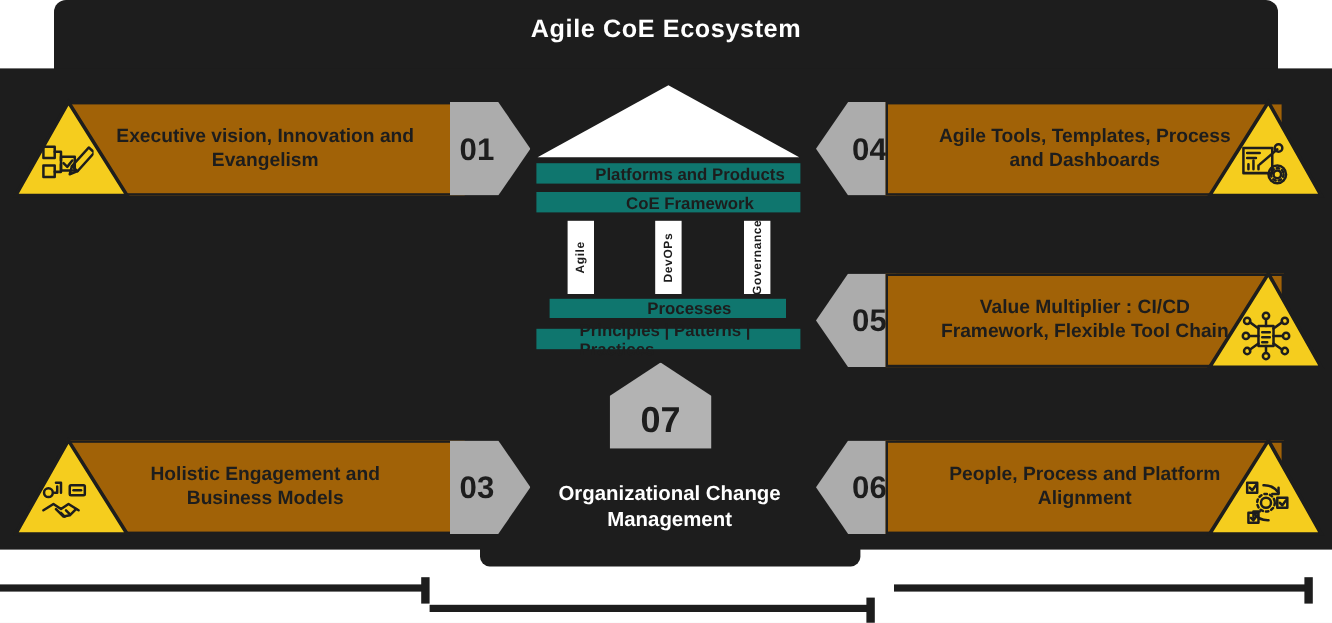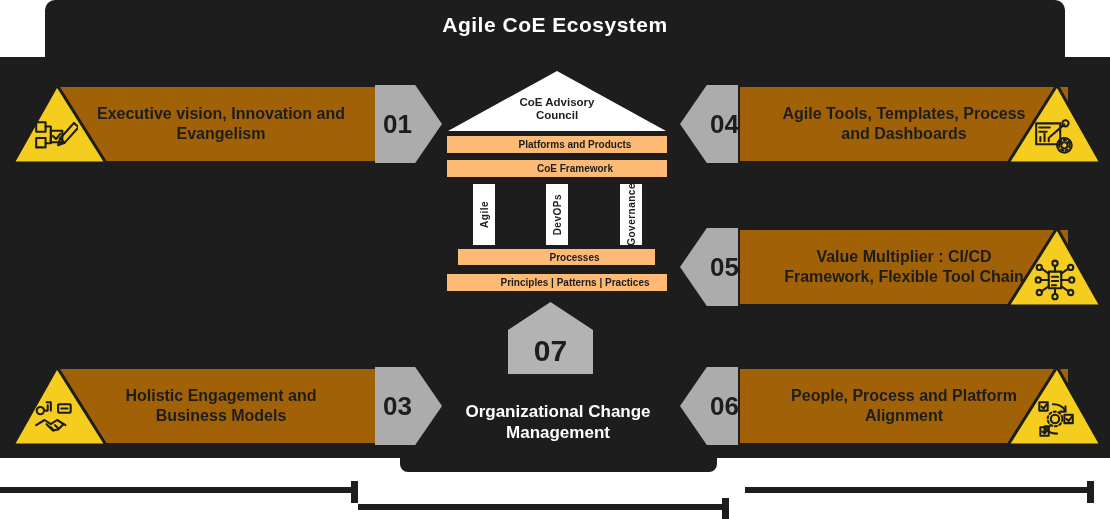--- a/index.html
+++ b/index.html
@@ -15,23 +15,23 @@
             background:#1d1d1d; border-radius:0 0 8px 8px; }
 
   .title { position:absolute; left:0; right:0; top:13px; text-align:center;
            color:#fff; font-size:21px; font-weight:600; letter-spacing:.5px; }
 
   
   .pediment { position:absolute; left:447px; top:70px; width:220px; height:62px; }
   .pediment-label { position:absolute; left:447px; top:96px; width:220px; text-align:center;
                     font-size:11.5px; font-weight:bold; color:#1d1d1d; line-height:1.15; }
   .pediment-label span { display:inline-block; width:112px; }
-  .tbar { position:absolute; left:447px; width:220px; height:17px; background:#fdba74;
+  .tbar { position:absolute; left:447px; width:220px; height:17px; background:#0f766e;
           display:flex; align-items:center; justify-content:center;
-          font-size:10px; font-weight:bold; color:#1d1d1d;padding-left:36px; }
+          font-size:14px; font-weight:bold; color:#1d1d1d;padding-left:36px; }
   .bar-platforms { top:136px; }
   .bar-framework { top:160px; }
   .bar-processes { top:249px; left:458px; width:197px; height:16px; }
   .bar-principles { top:274px; }
   .pillar { position:absolute; top:184px; width:22px; height:61px; background:#fff;
             display:flex; align-items:center; justify-content:center; }
   .pillar span { writing-mode:vertical-rl; transform:rotate(180deg);
                  font-size:10px; font-weight:bold; color:#1d1d1d; letter-spacing:.5px; }
   .pillar-agile { left:473px; } .pillar-devops { left:546px; } .pillar-governance { left:620px; }
 
@@ -84,23 +84,20 @@
 
   <div class="bg-top"></div>
   <div class="bg-mid"></div>
   <div class="bg-bot"></div>
 
   <div class="title">Agile CoE Ecosystem</div>
 
   <svg class="pediment" viewBox="0 0 220 62">
     <polygon points="110,1 1,61 219,61" fill="#ffffff"></polygon>
   </svg>
-  <div class="pediment-label">
-    <span>CoE Advisory Council</span>
-  </div>
   <div class="tbar bar-platforms">Platforms and Products</div>
   <div class="tbar bar-framework">CoE Framework</div>
   <div class="pillar pillar-agile">
       <span>Agile</span>
     </div>
   <div class="pillar pillar-devops">
       <span>DevOPs</span>
     </div>
   <div class="pillar pillar-governance">
       <span>Governance</span>

